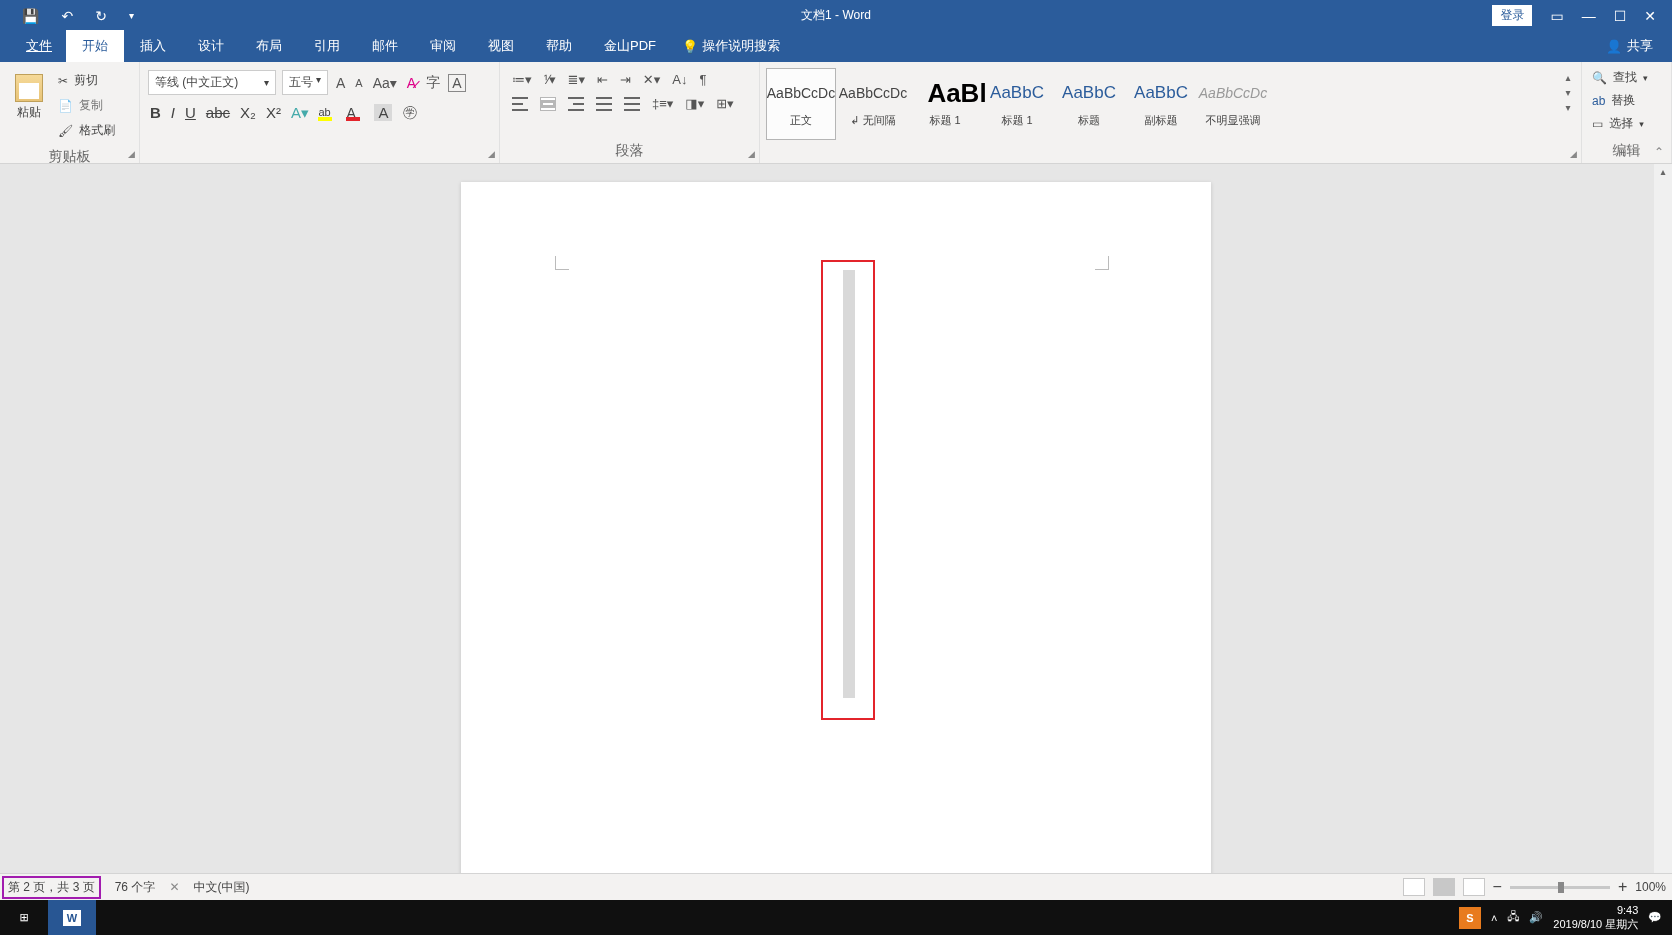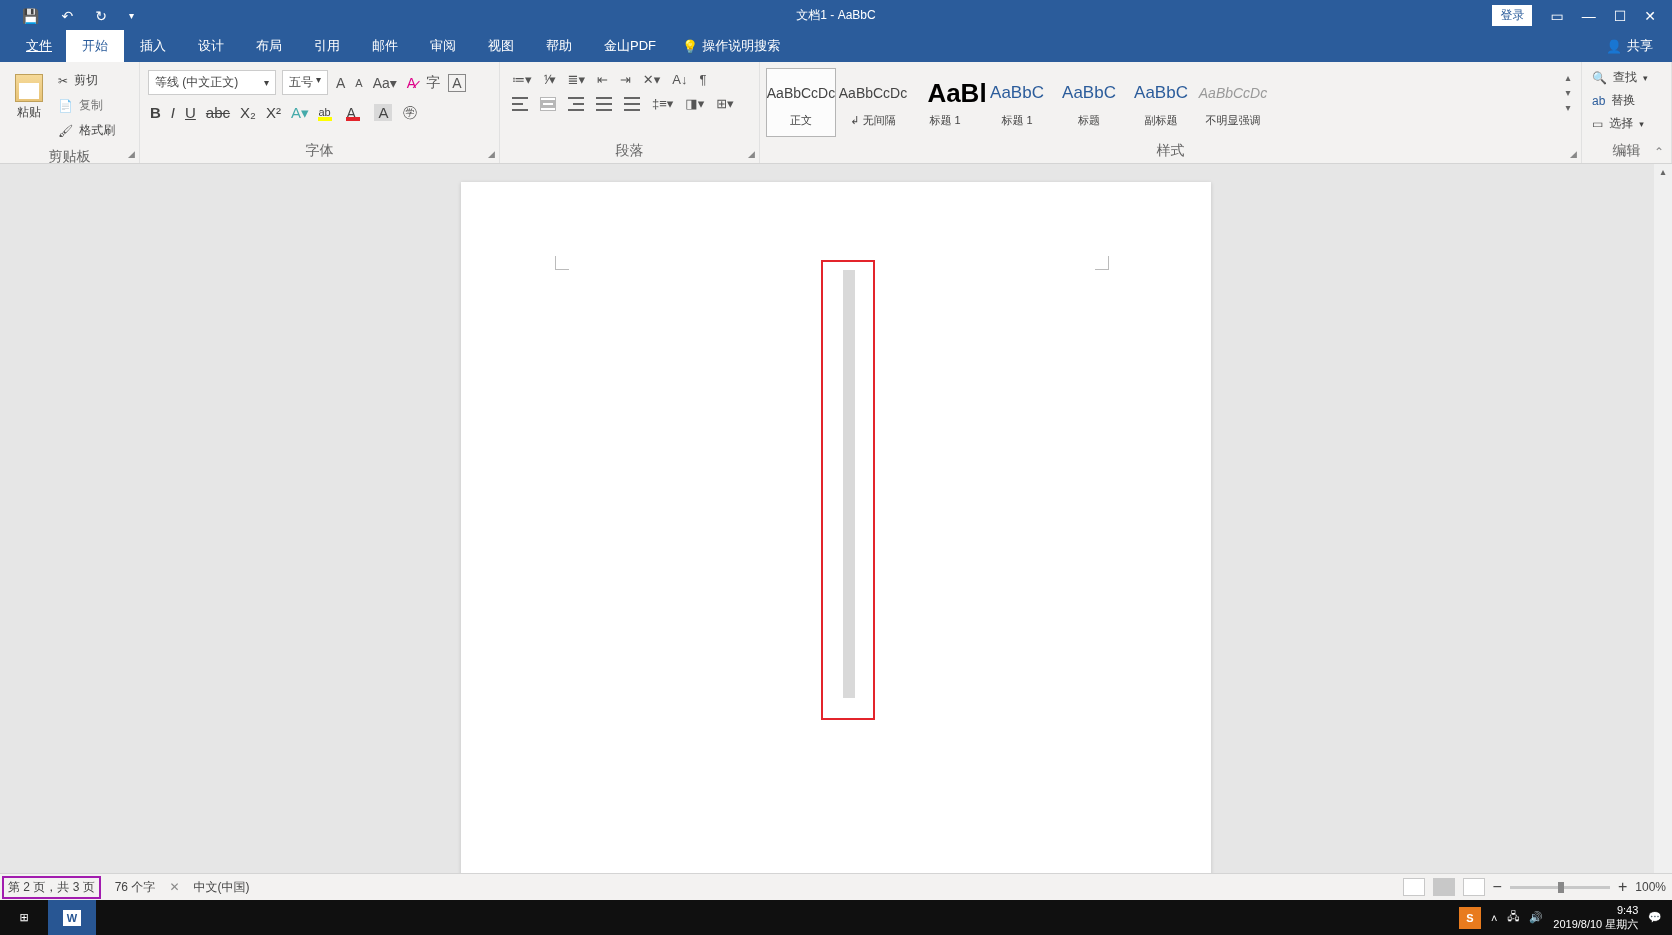--- a/index.html
+++ b/index.html
@@ -108,21 +108,21 @@
 </head>
 <body>
 
 <div class="titlebar">
   <div class="qat">
     <span class="qat-icon">💾</span>
     <span class="qat-icon">↶</span>
     <span class="qat-icon">↻</span>
     <span class="qat-icon" style="font-size:10px">▾</span>
   </div>
-  <div class="title-center">文档1 - AaBbC</div>
+  <div class="title-center">文档1 - Word</div>
   <div class="win-controls">
     <span class="login-btn">登录</span>
     <span class="win-icon">▭</span>
     <span class="win-icon">—</span>
     <span class="win-icon">☐</span>
     <span class="win-icon">✕</span>
   </div>
 </div>
 
 <div class="tabs">
@@ -197,21 +197,20 @@
       <span class="fb underline">U</span>
       <span class="fb strike">abc</span>
       <span class="fb">X₂</span>
       <span class="fb">X²</span>
       <span class="fb" style="color:#4aa">A▾</span>
       <span class="highlight hl-color"><span style="font-size:11px">ab</span><span class="bar"></span></span>
       <span class="highlight font-color"><span style="font-size:14px">A</span><span class="bar"></span></span>
       <span class="fb" style="background:#d9d9d9;padding:0 4px">A</span>
       <span class="fb">㊫</span>
     </div>
-    <div class="group-label">字体</div>
     <span class="group-launcher">◢</span>
   </div>
 
   <div class="group para-group">
     <div class="para-row">
       <span class="para-btn">≔▾</span>
       <span class="para-btn">⅟▾</span>
       <span class="para-btn">≣▾</span>
       <span class="para-btn">⇤</span>
       <span class="para-btn">⇥</span>
@@ -282,21 +281,20 @@
       <div class="style-item ne">
         <div class="style-preview">AaBbCcDc</div>
         <div class="style-name">不明显强调</div>
       </div>
       <div class="styles-more">
           <span>▴</span>
           <span>▾</span>
           <span>▾</span>
         </div>
     </div>
-    <div class="group-label">样式</div>
     <span class="group-launcher">◢</span>
   </div>
 
   <div class="group edit-group">
     <div class="edit-item">
         <span>🔍</span>
         <span>查找</span>
         <span style="font-size:9px">▾</span>
       </div>
     <div class="edit-item">

